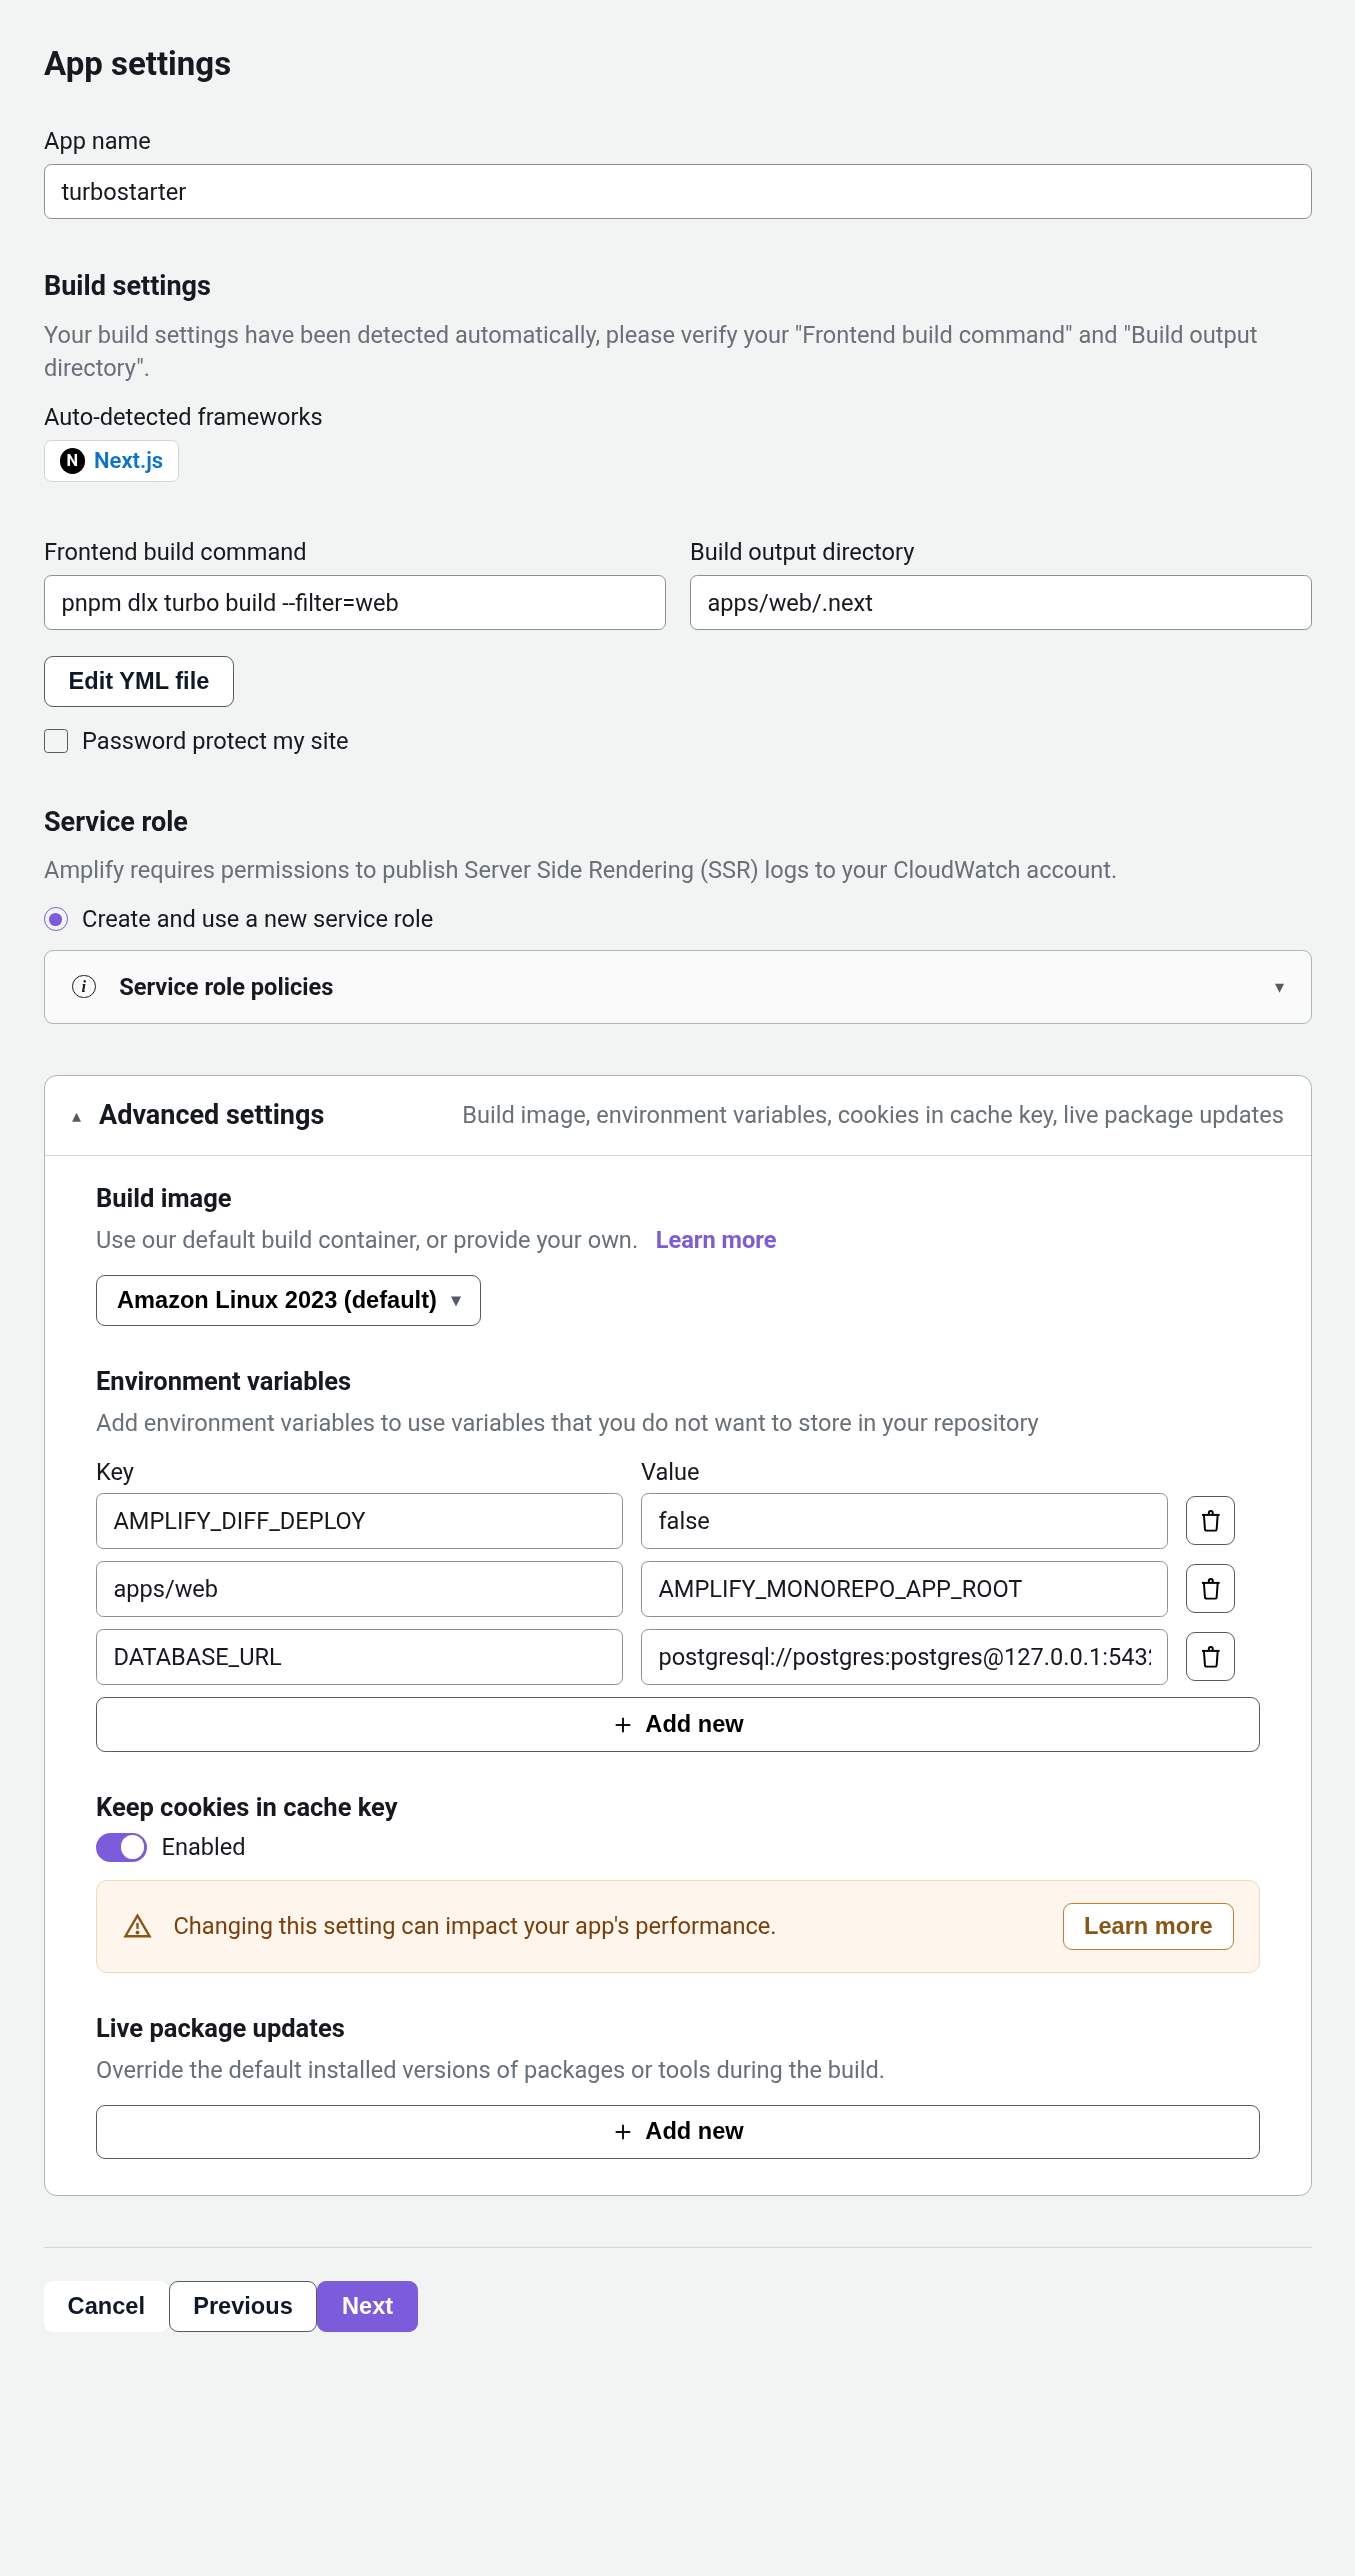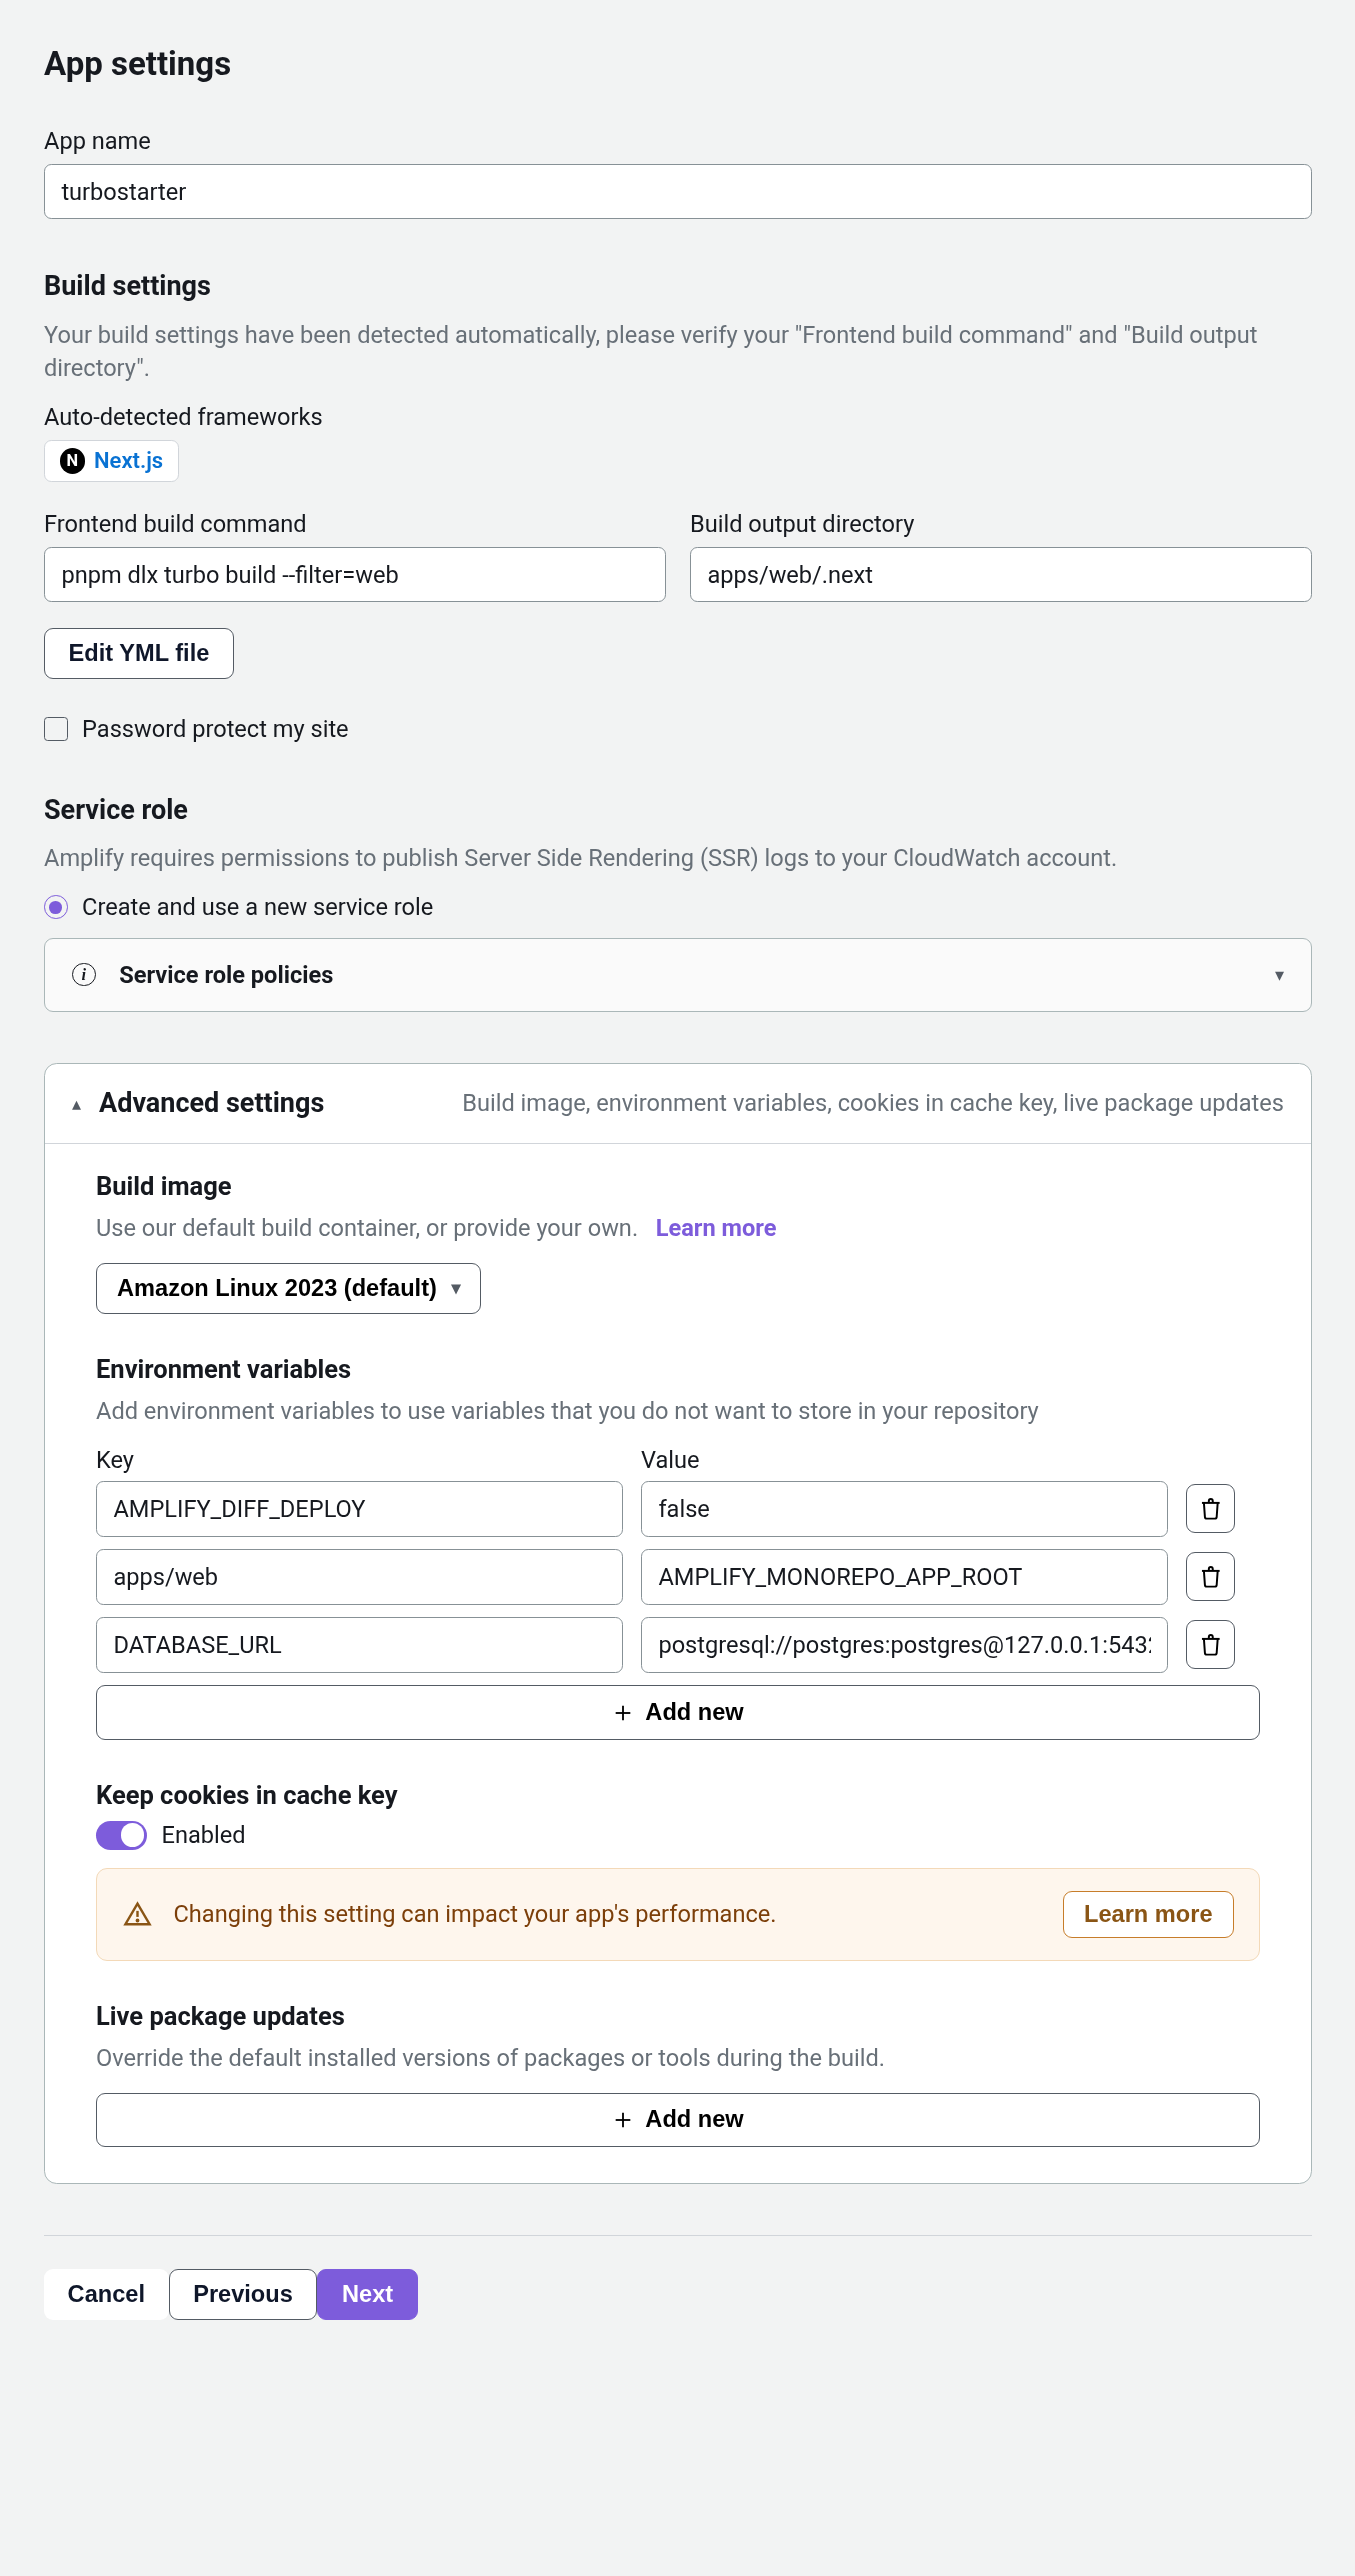--- a/index.html
+++ b/index.html
@@ -145,36 +145,36 @@
 <div class="section">
   <h2>Build settings</h2>
   <p class="desc">Your build settings have been detected automatically, please verify your "Frontend build command" and "Build output directory".</p>
 
   <label class="label">Auto-detected frameworks</label>
   <div class="framework-chip">
     <span class="framework-icon">N</span>
     <span class="framework-name">Next.js</span>
   </div>
 
-  <div class="row" style="margin-top:28px;gap:24px;">
+  <div class="row" style="margin-top:56px;gap:24px;">
     <div class="col">
       <label class="label">Frontend build command</label>
       <input class="input" type="text" value="pnpm dlx turbo build --filter=web" style="">
     </div>
     <div class="col">
       <label class="label">Build output directory</label>
       <input class="input" type="text" value="apps/web/.next" style="">
     </div>
   </div>
 
   <div style="margin-top:25.5px;">
     <button class="btn">Edit YML file</button>
   </div>
 
-  <div class="checkbox-row" style="margin-top:36px;">
+  <div class="checkbox-row" style="margin-top:20px;">
     <span class="checkbox-box"></span>
     <span>Password protect my site</span>
   </div>
 </div>
 
 <div class="section">
   <h2>Service role</h2>
   <p class="desc">Amplify requires permissions to publish Server Side Rendering (SSR) logs to your CloudWatch account.</p>
 
   <div class="radio-row">

